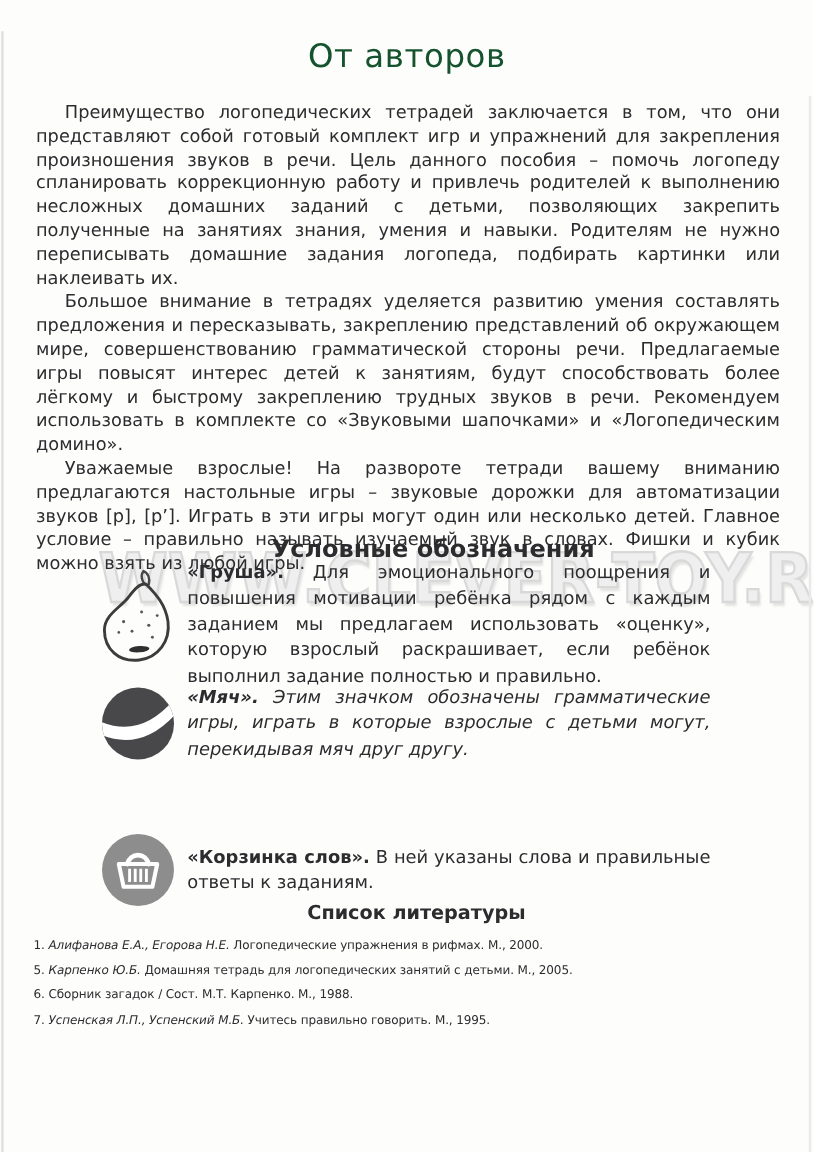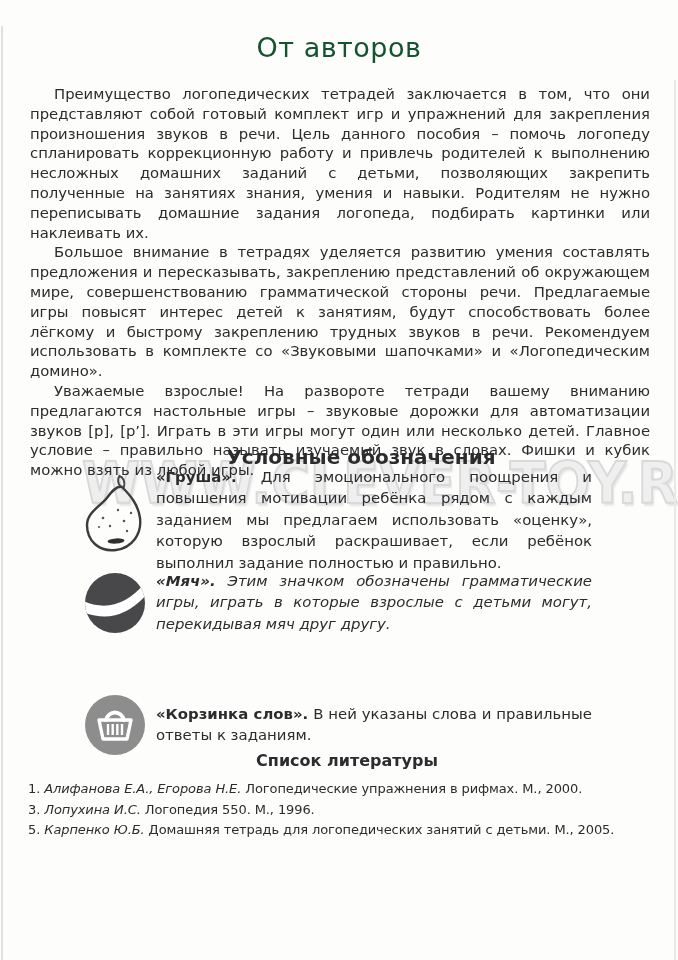--- a/index.html
+++ b/index.html
@@ -56,21 +56,21 @@
   .legend-icon{flex:0 0 82px;display:flex;justify-content:center;}
   .legend-body{flex:1;text-align:justify;font-size:14.9px;line-height:21.4px;}
   .legend-body b{font-weight:bold;}
 
   .bib-heading{
     position:absolute;top:751px;left:16px;right:0;text-align:center;
     font-size:16px;font-weight:bold;
   }
   .bibliography{position:absolute;top:779px;left:28px;right:10px;}
   .bib-item{
-    font-size:13px;line-height:20.6px;white-space:nowrap;letter-spacing:-0.1px;
+    font-size:10px;line-height:20.6px;white-space:nowrap;letter-spacing:-0.1px;
   }
   .bib-item .num{font-style:normal;}
   .bib-item .author{font-style:italic;}
 </style>
 </head>
 <body>
 
 <div class="page">
   <div class="edge-left"></div>
   <div class="edge-right"></div>
@@ -136,18 +136,19 @@
           <line x1="40" y1="32" x2="40" y2="43" stroke="#fff" stroke-width="2.4"></line>
         </svg>
       </div>
       <div class="legend-body"><b>«Корзинка слов».</b><span> В ней указаны слова и правильные ответы к заданиям.</span></div>
     </div>
 
     <h2 class="bib-heading">Список литературы</h2>
 
     <div class="bibliography">
       <div class="bib-item"><span class="num">1. </span><span class="author">Алифанова Е.А., Егорова Н.Е.</span><span class="rest"> Логопедические упражнения в рифмах. М., 2000.</span></div>
-      <div class="bib-item"><span class="num">3. </span><span class="author">Лопухина И.С.</span><span class="rest"> Логопедия 550. М., 1996.</span></div>
       <div class="bib-item"><span class="num">5. </span><span class="author">Карпенко Ю.Б.</span><span class="rest"> Домашняя тетрадь для логопедических занятий с детьми. М., 2005.</span></div>
+      <div class="bib-item"><span class="num">6. </span><span class="author"></span><span class="rest">Сборник загадок / Сост. М.Т. Карпенко. М., 1988.</span></div>
+      <div class="bib-item"><span class="num">7. </span><span class="author">Успенская Л.П., Успенский М.Б.</span><span class="rest"> Учитесь правильно говорить. М., 1995.</span></div>
     </div>
 
   </div>
 </div>
 
 </body></html>

